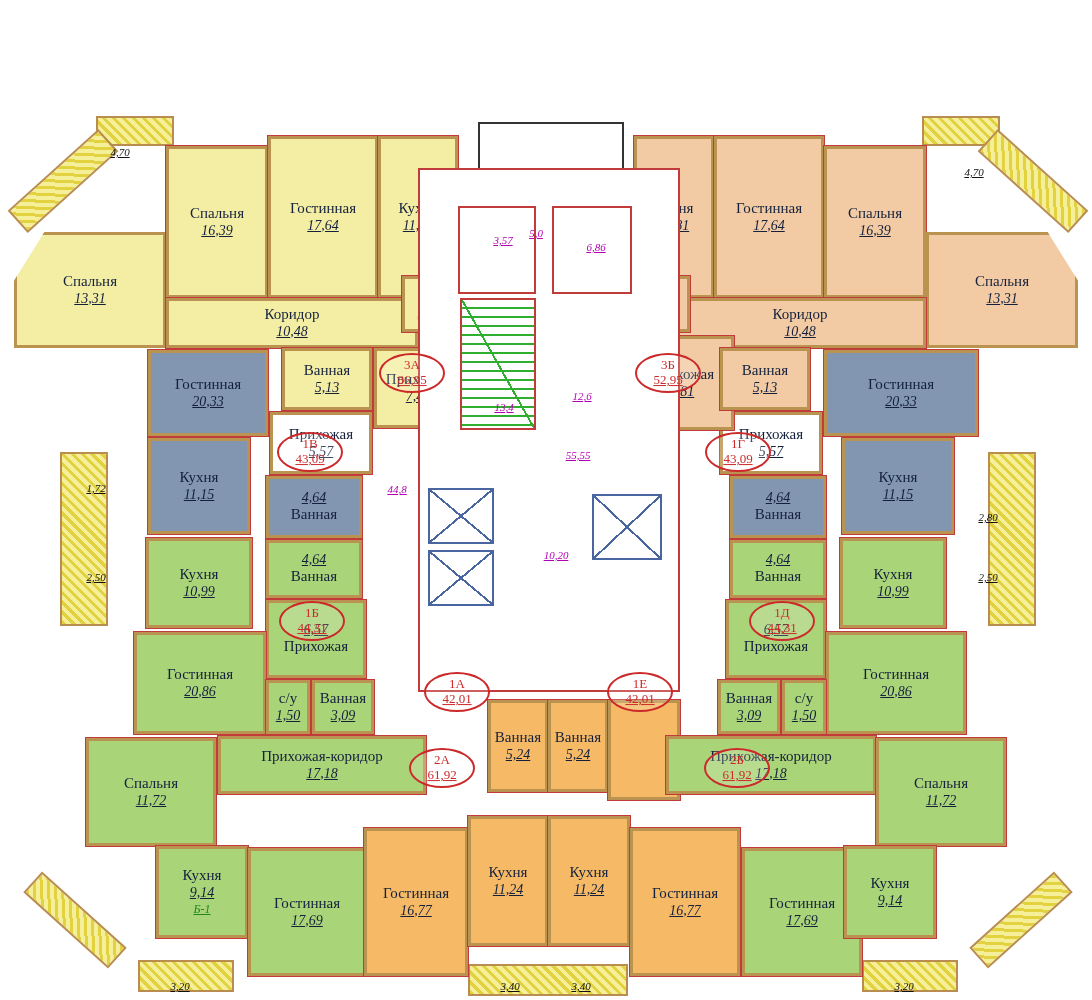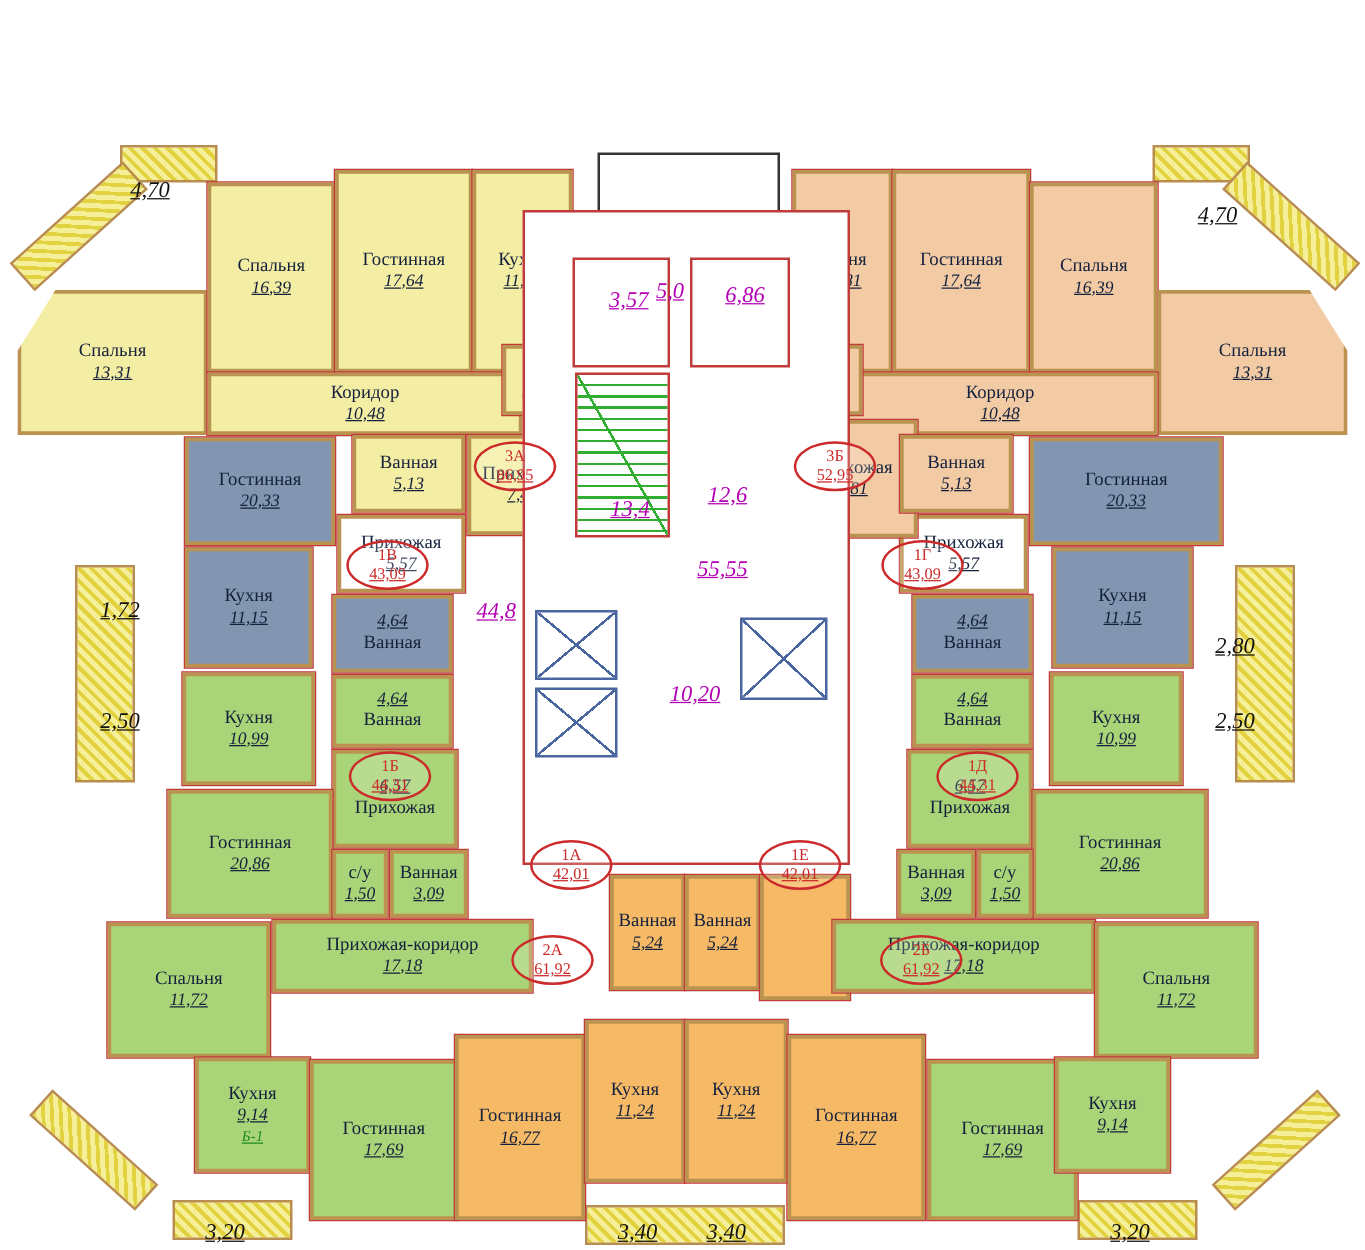--- a/index.html
+++ b/index.html
@@ -22,21 +22,21 @@
 
   
   .badge{position:absolute;transform:translate(-50%,-50%);z-index:6;
          border:2px solid #cc2a2a;border-radius:50%;min-width:46px;padding:3px 8px;
          color:#cc2a2a;text-align:center;font-size:13px;line-height:1.15;
          background:rgba(255,255,255,.18);}
   .badge .barea{text-decoration:underline;}
 
   
   .dim{position:absolute;transform:translate(-50%,-50%);z-index:7;font-style:italic;
-       font-size:18px;text-decoration:underline;white-space:nowrap;}
+       font-size:11px;text-decoration:underline;white-space:nowrap;}
   .dim.magenta{color:#b400b4;}
   .dim.black{color:#111;}
 
   
   .corebox{position:absolute;box-sizing:border-box;background:#fff;border:2px solid #c23b3b;z-index:3;}
   .core-top{border-color:#333;}
   .stairs{position:absolute;box-sizing:border-box;border:2px solid #c23b3b;z-index:4;
           background:repeating-linear-gradient(180deg,#ffffff 0 7px,#2fae2f 7px 9px);}
   .stairs::after{content:"";position:absolute;inset:0;
           background:linear-gradient(to top right,transparent calc(50% - 1px),#2fae2f calc(50% - 1px) calc(50% + 1px),transparent calc(50% + 1px));}
@@ -315,21 +315,21 @@
       <div class="badge" style="left: 442px; top: 768px;">
         <div class="bid">2А</div>
         <div class="barea">61,92</div>
       </div>
       <div class="badge" style="left: 737px; top: 768px;">
         <div class="bid">2Б</div>
         <div class="barea">61,92</div>
       </div>
       <div class="dim magenta" style="left: 536px; top: 186px; margin-top: 47px;">5,0</div>
       <div class="dim magenta" style="left: 503px; top: 240px;">3,57</div>
-      <div class="dim magenta" style="left: 596px; top: 236px;">6,86</div>
+      <div class="dim magenta" style="left: 596px; top: 247px;">6,86</div>
       <div class="dim magenta" style="left: 504px; top: 407px;">13,4</div>
       <div class="dim magenta" style="left: 582px; top: 396px;">12,6</div>
       <div class="dim magenta" style="left: 578px; top: 455px;">55,55</div>
       <div class="dim magenta" style="left: 397px; top: 489px;">44,8</div>
       <div class="dim magenta" style="left: 556px; top: 555px;">10,20</div>
       <div class="dim black" style="left: 120px; top: 152px;">4,70</div>
       <div class="dim black" style="left: 974px; top: 172px;">4,70</div>
       <div class="dim black" style="left: 96px; top: 488px;">1,72</div>
       <div class="dim black" style="left: 96px; top: 577px;">2,50</div>
       <div class="dim black" style="left: 988px; top: 517px;">2,80</div>

